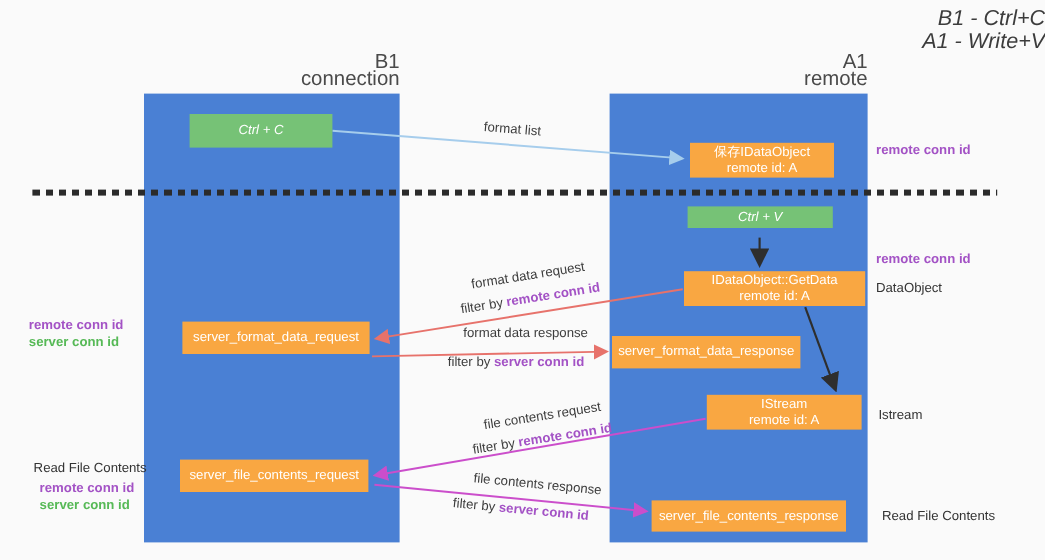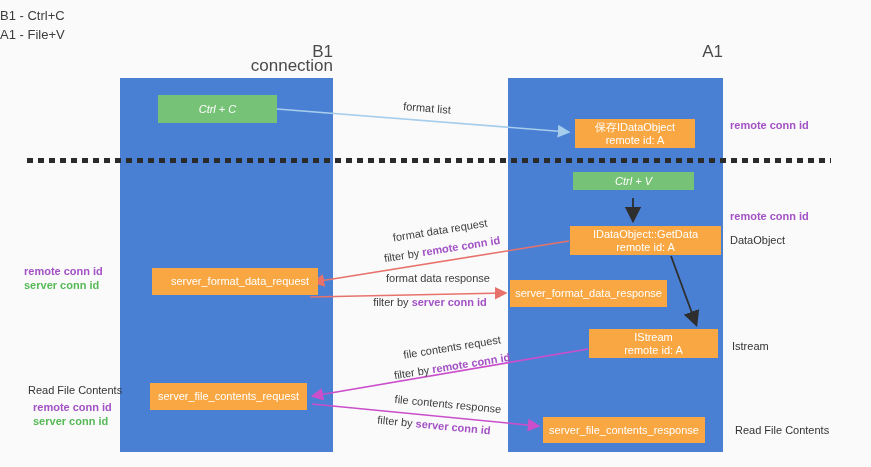--- a/index.html
+++ b/index.html
@@ -3,22 +3,22 @@
 <meta charset="utf-8">
 <style>
   :root{
     --lane:#4a80d4; --node-orange:#f9a742; --node-green:#76c276;
     --arrow-blue:#a6cdec; --arrow-red:#e7726b; --arrow-magenta:#cb4ecb; --arrow-black:#2e2e2e;
     --label-purple:#a352c5; --label-green:#56b956; --ink:#3c3c3c; --bg:#fafafa;
   }
   html,body{margin:0;padding:0;}
   body{font-family:"Liberation Sans","DejaVu Sans",sans-serif;background:#e8e8e8;}
   .canvas{position:relative;width:871px;height:467px;background:var(--bg);overflow:hidden;}
-  .title{position:absolute;left:0;top:6px;width:100%;text-align:left;color:var(--ink);
-         font-size:13px;line-height:19px;z-index:5;}
+  .title{position:absolute;left:0;top:6px;width:100%;text-align:right;color:var(--ink);
+         font-size:18px;line-height:19px;z-index:5;font-style:italic;}
   .lane-header{position:absolute;text-align:right;color:#4a4a4a;font-size:17px;line-height:14px;z-index:5;}
   .lane{position:absolute;top:78px;height:374px;background:var(--lane);z-index:1;}
   #lane-left{left:120px;width:213px;}
   #lane-right{left:508px;width:215px;}
   .dashed{position:absolute;left:27px;top:158px;width:804px;height:5px;z-index:3;
           background:repeating-linear-gradient(90deg,#2b2b2b 0 6px,transparent 6px 11px);}
   svg.arrows{position:absolute;left:0;top:0;z-index:2;}
   .node{position:absolute;z-index:4;display:flex;flex-direction:column;align-items:center;
         justify-content:center;color:#fff;font-size:11px;line-height:13px;text-align:center;}
   .node.orange{background:var(--node-orange);}
@@ -31,29 +31,30 @@
   .side.bold-purple{color:var(--label-purple);font-weight:bold;}
   .side.bold-green{color:var(--label-green);font-weight:bold;}
 </style>
 </head>
 <body>
 
 <div class="canvas">
 
   <div class="title">
     <div>B1 - Ctrl+C</div>
-    <div>A1 - File+V</div>
+    <div>A1 - Write+V</div>
   </div>
 
   <div class="lane-header" style="left:120px;top:45px;width:213px;">
     <div>B1</div>
     <div>connection</div>
   </div>
   <div class="lane-header" style="left:508px;top:45px;width:215px;">
     <div>A1</div>
+    <div>remote</div>
   </div>
 
   <div class="lane" id="lane-left"></div>
   <div class="lane" id="lane-right"></div>
 
   <div class="dashed"></div>
 
   <svg class="arrows" width="871" height="467">
     <defs>
       <marker id="ah-blue" viewBox="0 0 10 10" refX="8" refY="5" markerWidth="8" markerHeight="8" orient="auto-start-reverse">
@@ -89,21 +90,21 @@
 
   <div class="node green" style="left:573px;top:172px;width:121px;height:18px;">
     <span>Ctrl + V</span>
   </div>
 
   <div class="node orange" style="left:570px;top:226px;width:151px;height:29px;">
     <span>IDataObject::GetData</span>
     <span>remote id: A</span>
   </div>
 
-  <div class="node orange" style="left:152px;top:268px;width:156px;height:27px;padding-left:10px;">
+  <div class="node orange" style="left:152px;top:268px;width:156px;height:27px;">
     <span>server_format_data_request</span>
   </div>
 
   <div class="node orange" style="left:510px;top:280px;width:157px;height:27px;">
     <span>server_format_data_response</span>
   </div>
 
   <div class="node orange" style="left:589px;top:329px;width:129px;height:29px;">
     <span>IStream</span>
     <span>remote id: A</span>

